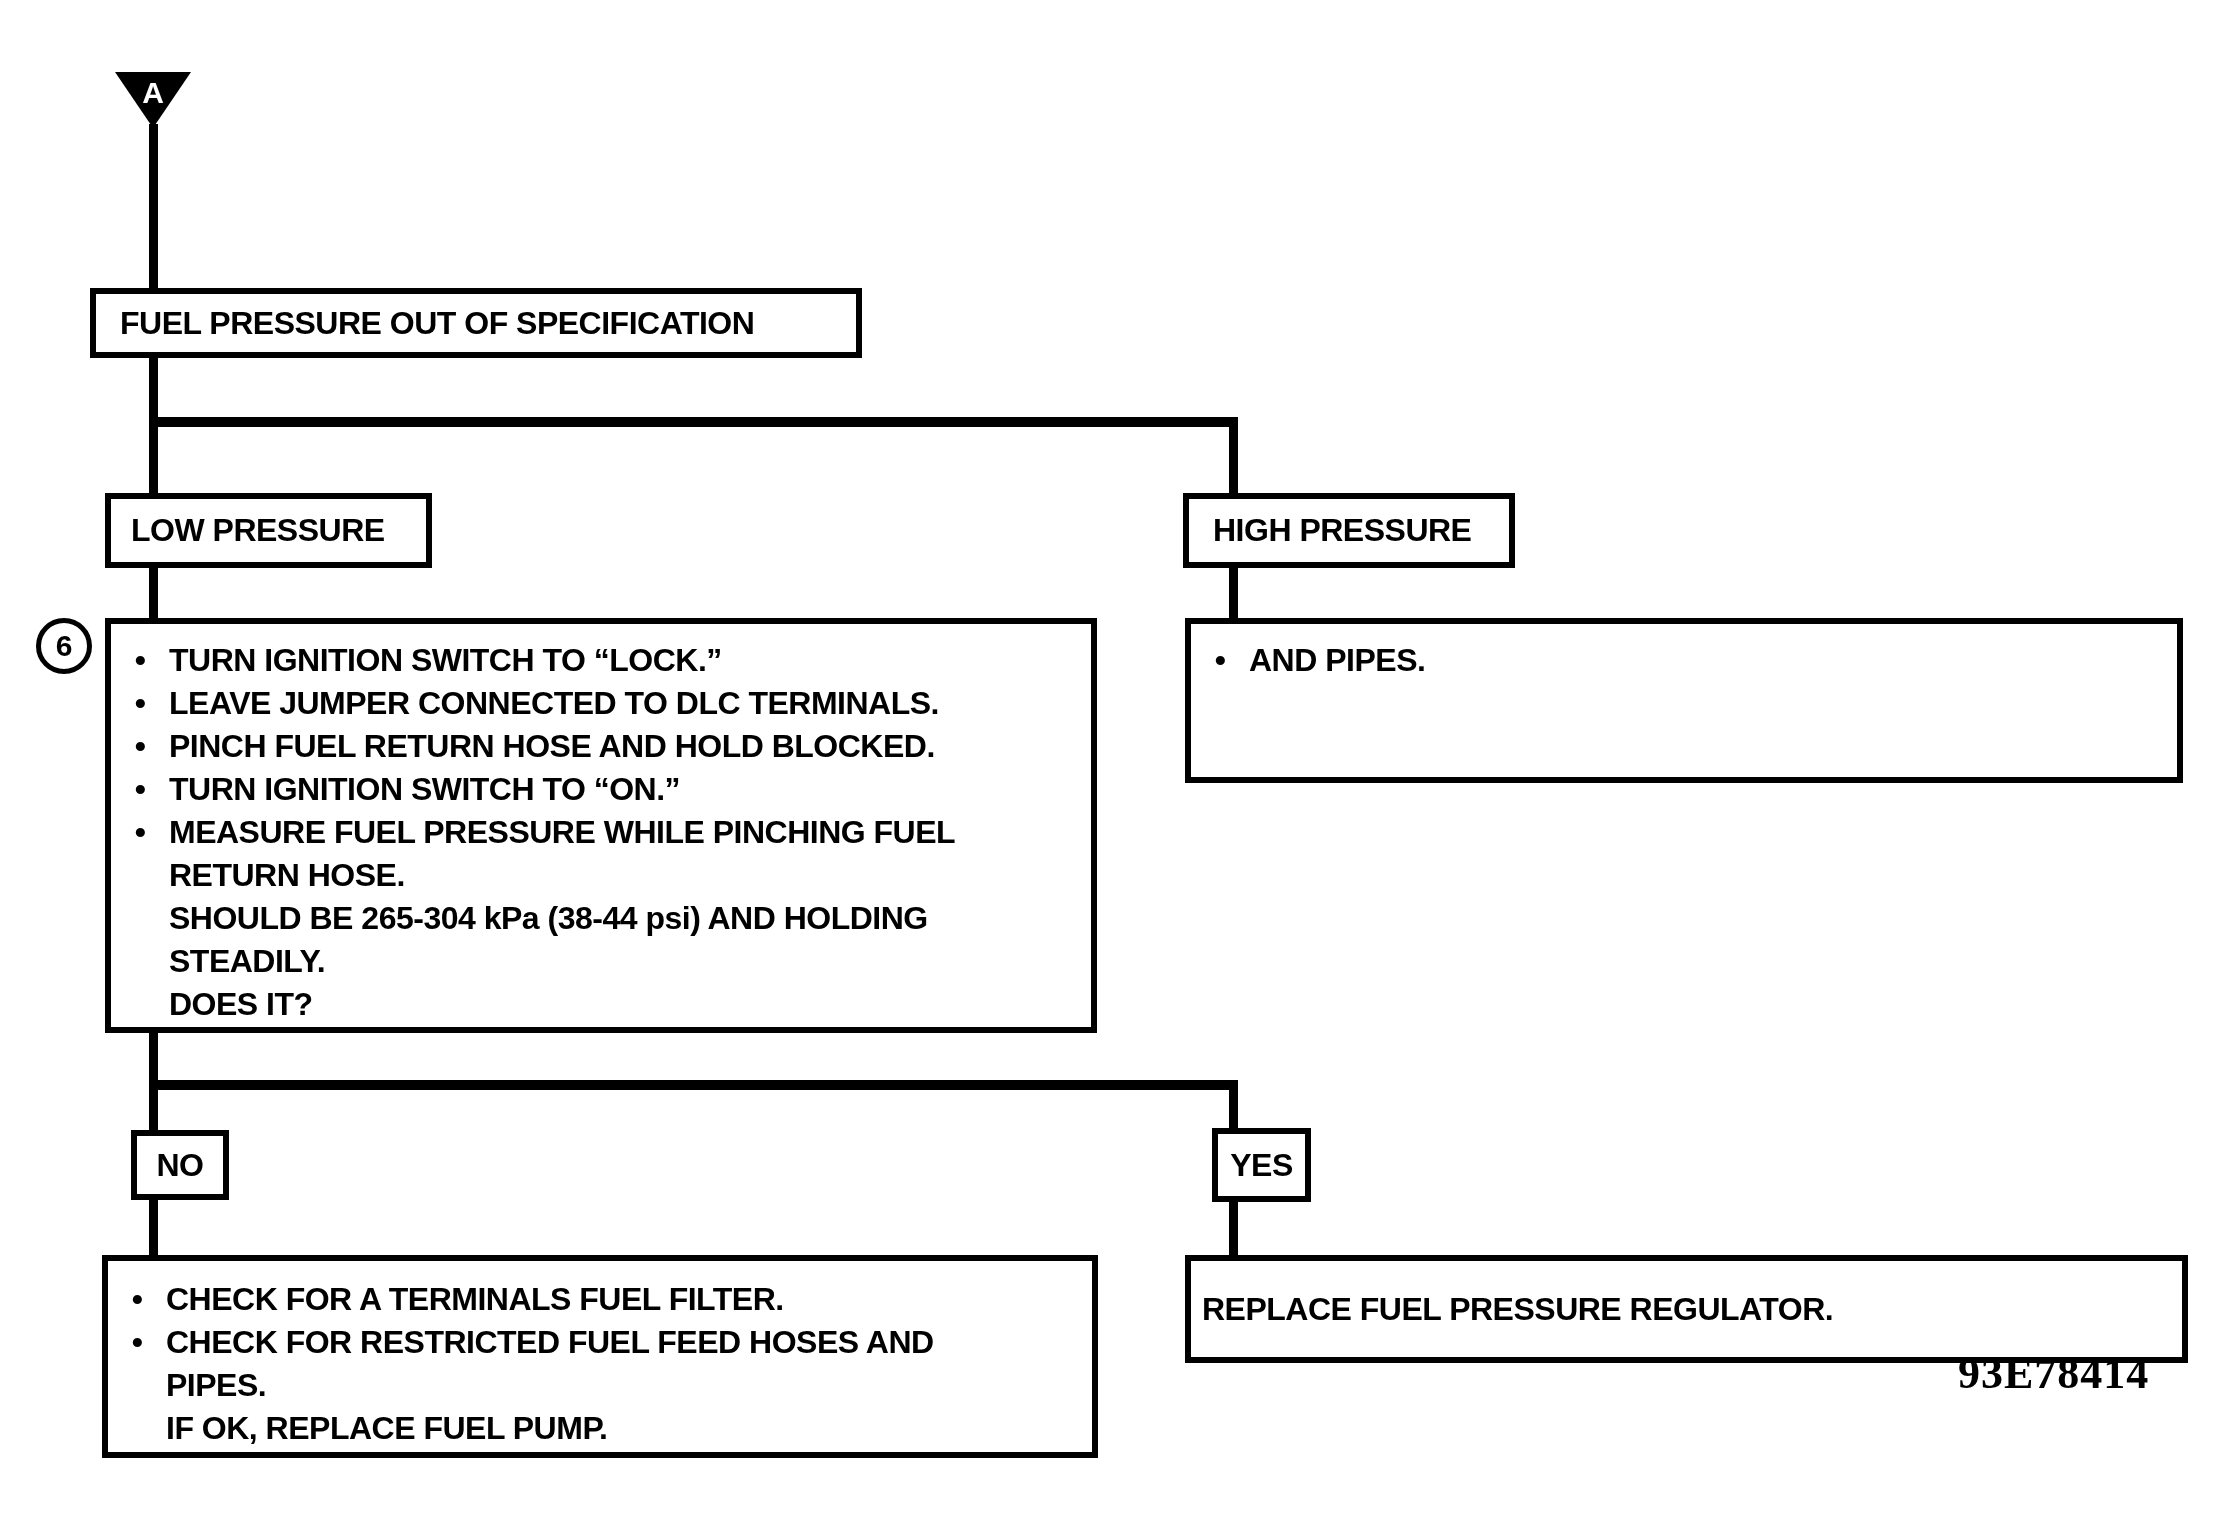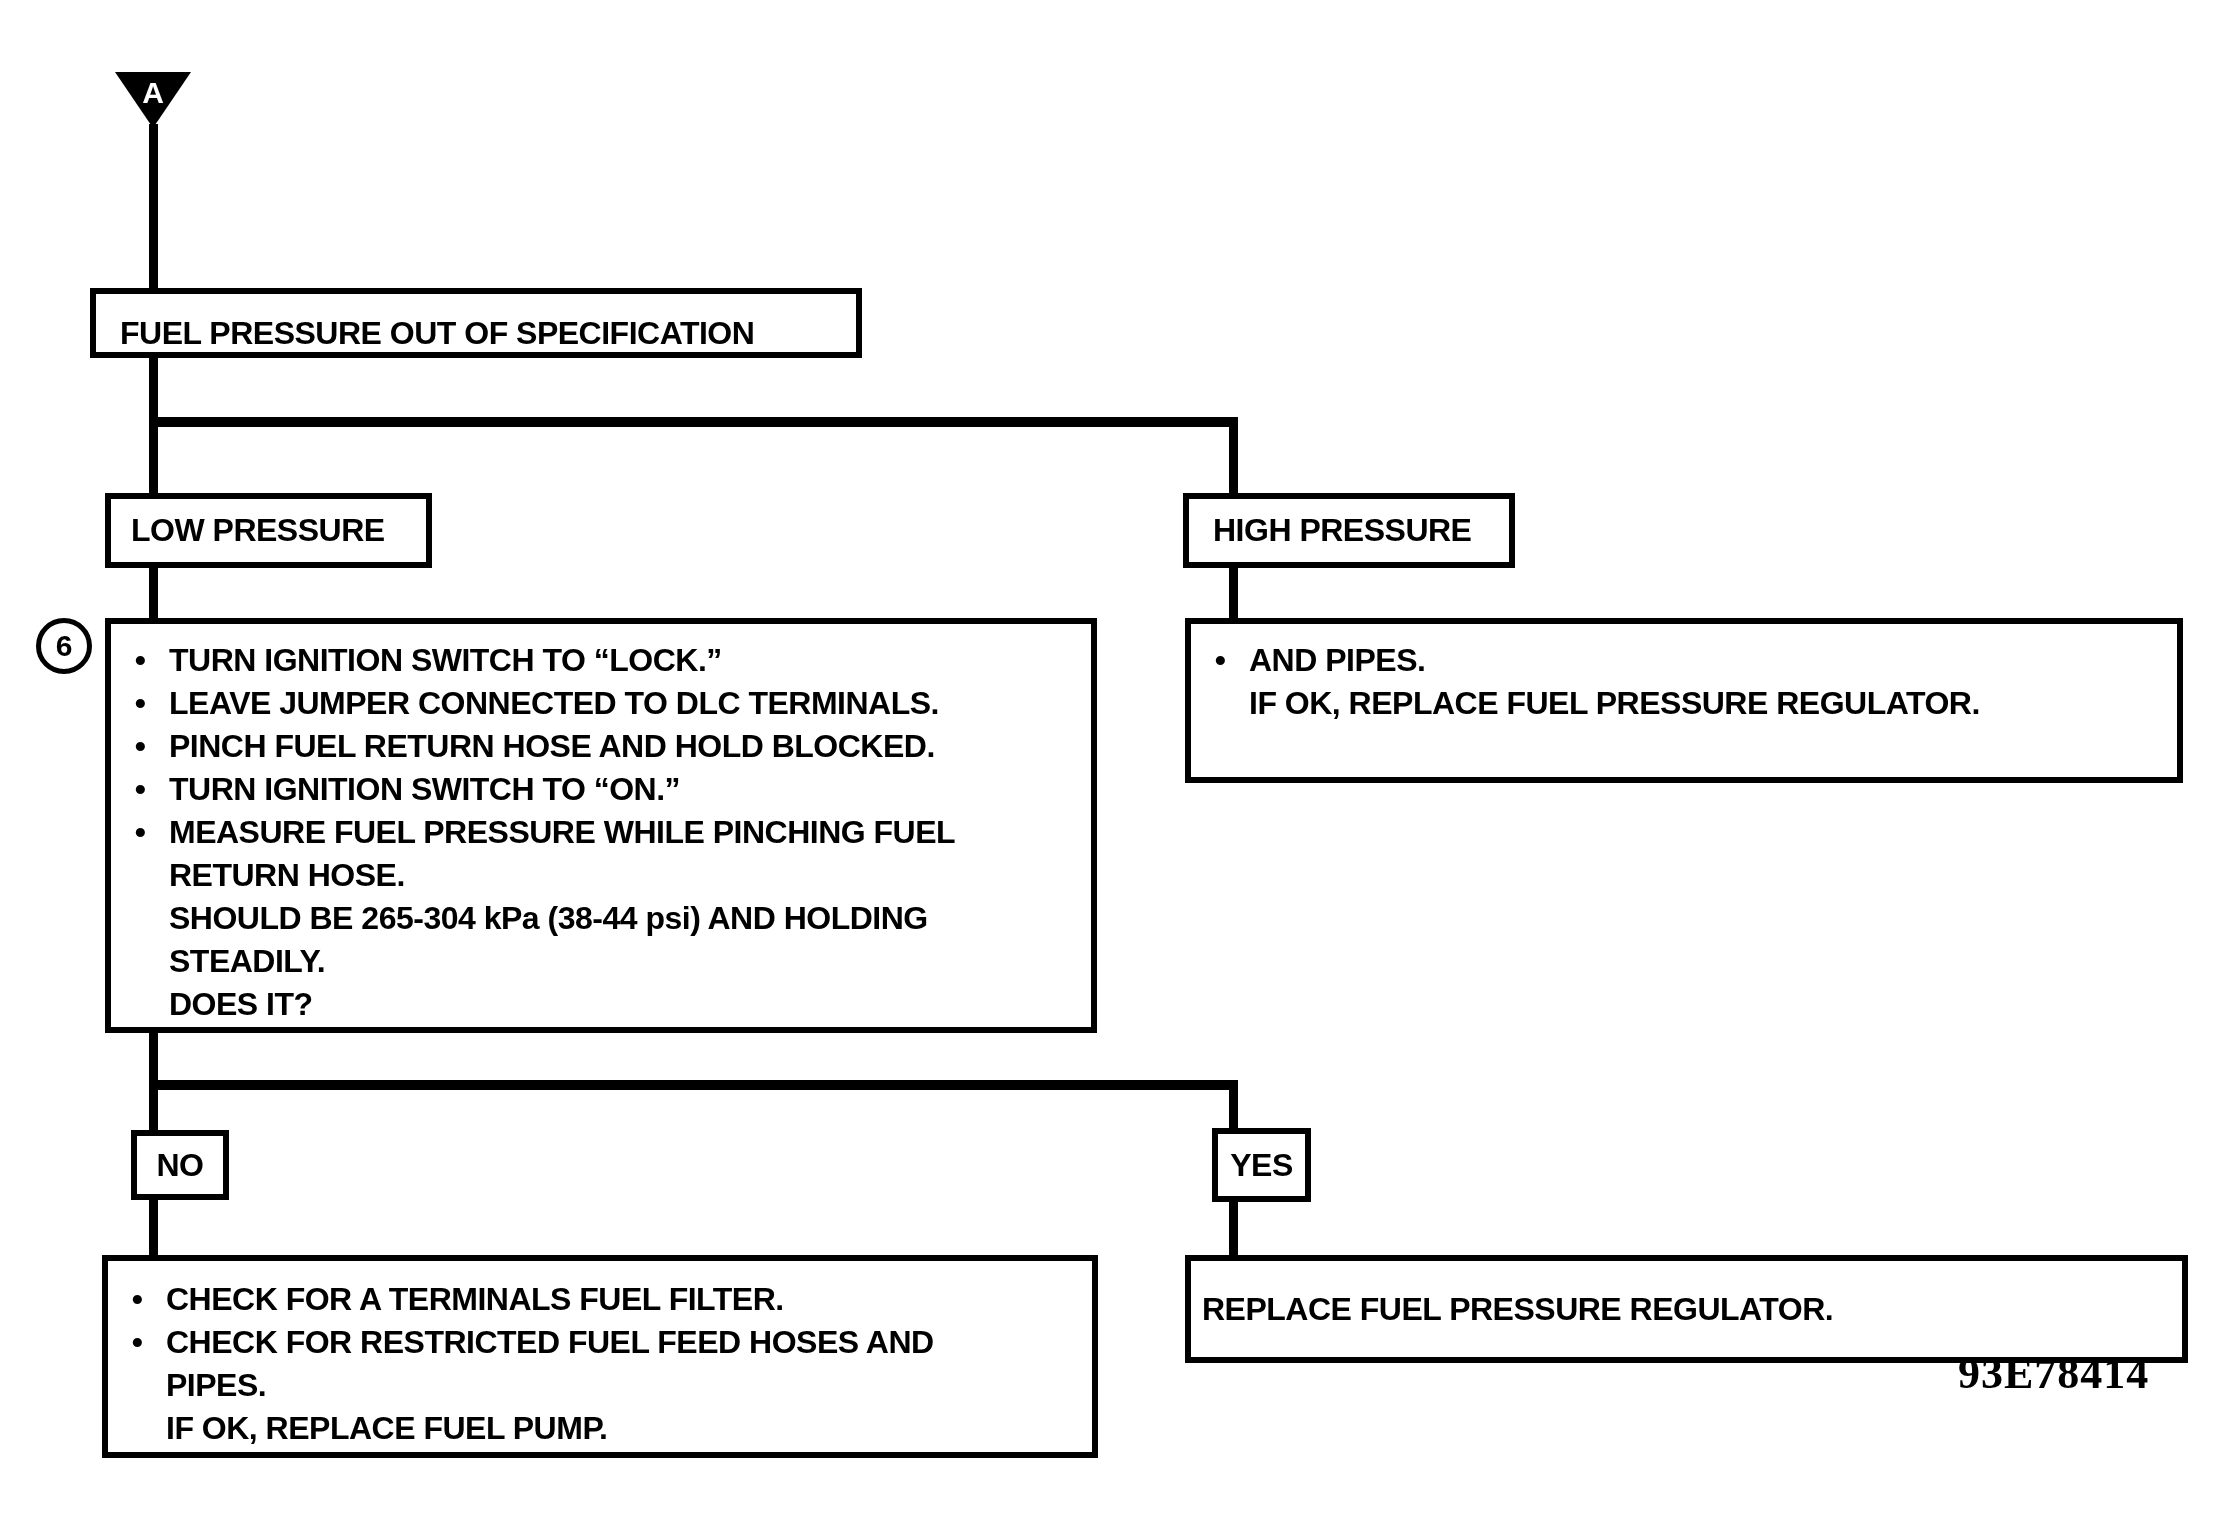--- a/index.html
+++ b/index.html
@@ -94,21 +94,21 @@
   <div class="line" style="left:149px; top:417px; width:1089px; height:10px;"></div>
   <div class="line" style="left:1229px; top:417px; width:9px; height:78px;"></div>
   <div class="line" style="left:149px; top:566px; width:9px; height:54px;"></div>
   <div class="line" style="left:1229px; top:566px; width:9px; height:54px;"></div>
   <div class="line" style="left:149px; top:1031px; width:9px; height:101px;"></div>
   <div class="line" style="left:149px; top:1080px; width:1089px; height:10px;"></div>
   <div class="line" style="left:1229px; top:1080px; width:9px; height:50px;"></div>
   <div class="line" style="left:149px; top:1198px; width:9px; height:59px;"></div>
   <div class="line" style="left:1229px; top:1200px; width:9px; height:57px;"></div>
 
-  <div class="box hdr" style="left:90px; top:288px; width:772px; height:70px; padding-left:24px;align-items:flex-end;">
+  <div class="box hdr" style="left:90px; top:288px; width:772px; height:70px; padding-left:24px;">
     <span>FUEL PRESSURE OUT OF SPECIFICATION</span>
   </div>
 
   <div class="box hdr" style="left:105px; top:493px; width:327px; height:75px; padding-left:20px;">
     <span>LOW PRESSURE</span>
   </div>
 
   <div class="box hdr" style="left:1183px; top:493px; width:332px; height:75px; padding-left:24px;">
     <span>HIGH PRESSURE</span>
   </div>
@@ -152,21 +152,20 @@
         <div>DOES IT?</div>
       </div>
     </div>
   </div>
 
   <div class="box steps" style="left:1185px; top:618px; width:998px; height:165px; padding:15px 10px 0 18px;">
     <div class="bullet-row">
       <span class="marker">•</span>
       <div>
         <div>AND PIPES.</div>
-        <div>IF OK, REPLACE FUEL PRESSURE REGULATOR.</div>
       </div>
     </div>
   </div>
 
   <div class="box hdr hdr-center" style="left:102px; top:1130px; width:98px; height:70px;">
     <span>NO</span>
   </div>
 
   <div class="box hdr hdr-center" style="left:1183px; top:1128px; width:99px; height:74px;">
     <span>YES</span>

